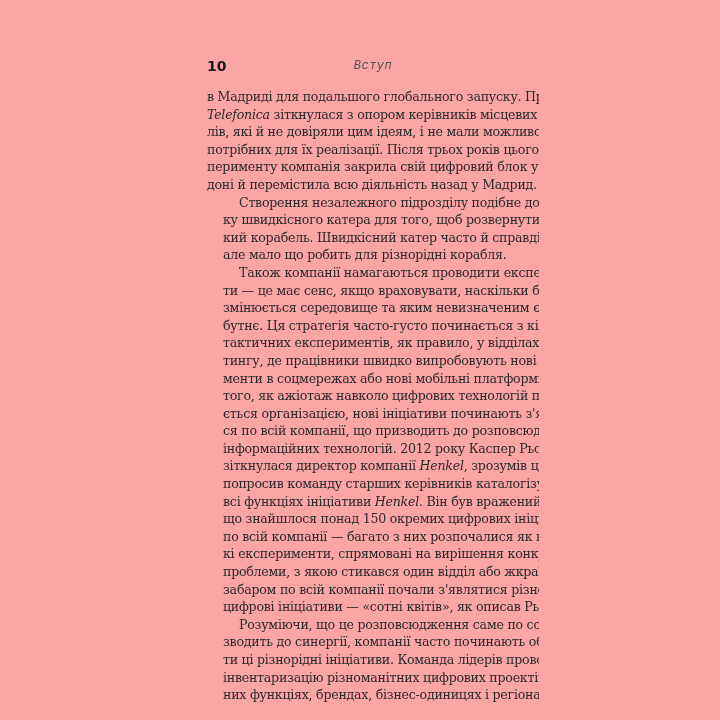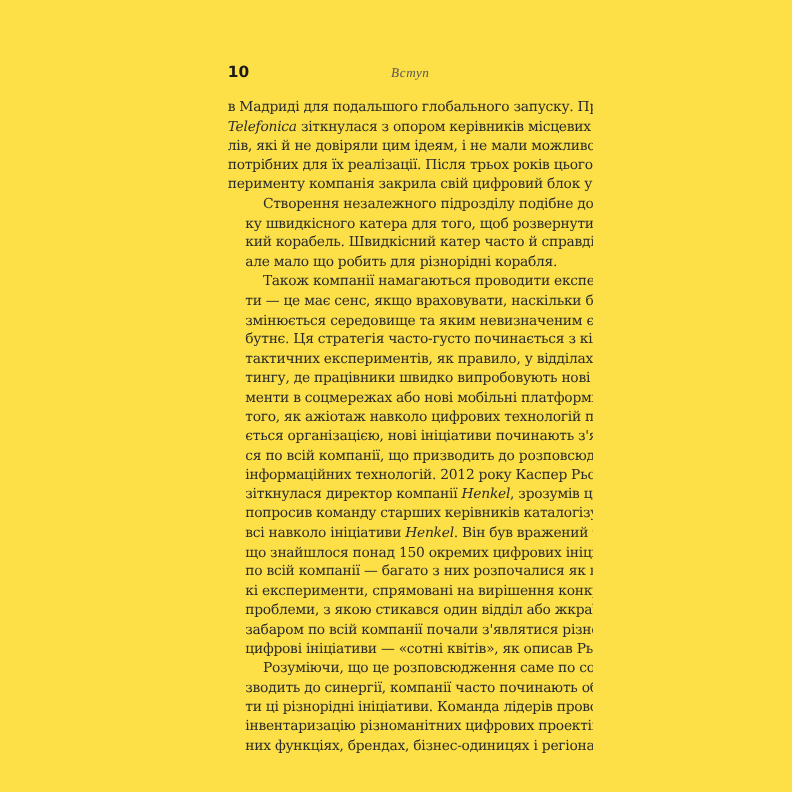--- a/index.html
+++ b/index.html
@@ -12,21 +12,21 @@
       height: 720px;
       position: relative;
       overflow: hidden;
     }
     .page {
       position: absolute;
       left: 0;
       top: 0;
       width: 720px;
       height: 720px;
-      background: #fde047;
+      background: #fca5a5;
     }
     .running-head {
       position: absolute;
       top: 58px;
       left: 207px;
       width: 332px;
       height: 20px;
     }
     .page-number {
       position: absolute;
@@ -36,21 +36,21 @@
       font-weight: bold;
       font-size: 14px;
       color: #1a1a1a;
     }
     .chapter-title {
       position: absolute;
       left: 0;
       right: 0;
       top: 1px;
       text-align: center;
-      font-family: Liberation Serif, serif;
+      font-family: Liberation Mono, monospace;
       font-style: italic;
       font-size: 12px;
       color: #555555;
       letter-spacing: 0.5px;
     }
     .body-text {
       position: absolute;
       top: 88px;
       left: 207px;
       width: 332px;
@@ -95,20 +95,21 @@
   </div>
 
   <div class="body-text">
 
     <div class="para first">
       <span class="line">в Мадриді для подальшого глобального запуску. Проте</span>
       <span class="line"><em>Telefonica</em><span> зіткнулася з опором керівників місцевих відді-</span></span>
       <span class="line">лів, які й не довіряли цим ідеям, і не мали можливостей,</span>
       <span class="line">потрібних для їх реалізації. Після трьох років цього екс-</span>
       <span class="line">перименту компанія закрила свій цифровий блок у Лон-</span>
+      <span class="line last">доні й перемістила всю діяльність назад у Мадрид.</span>
     </div>
 
     <div class="para">
       <span class="line indent">Створення незалежного підрозділу подібне до запус-</span>
       <span class="line">ку швидкісного катера для того, щоб розвернути вели-</span>
       <span class="line">кий корабель. Швидкісний катер часто й справді злітає,</span>
       <span class="line last">але мало що робить для різнорідні корабля.</span>
     </div>
 
     <div class="para">
@@ -118,21 +119,21 @@
       <span class="line">бутнє. Ця стратегія часто-густо починається з кількох</span>
       <span class="line">тактичних експериментів, як правило, у відділах марке-</span>
       <span class="line">тингу, де працівники швидко випробовують нові інстру-</span>
       <span class="line">менти в соцмережах або нові мобільні платформи. У міру</span>
       <span class="line">того, як ажіотаж навколо цифрових технологій поширю-</span>
       <span class="line">ється організацією, нові ініціативи починають з'являти-</span>
       <span class="line">ся по всій компанії, що призводить до розповсюдження</span>
       <span class="line">інформаційних технологій. 2012 року Каспер Рьорстед,</span>
       <span class="line"><span>зіткнулася директор компанії </span><em>Henkel</em><span>, зрозумів це, коли</span></span>
       <span class="line">попросив команду старших керівників каталогізувати</span>
-      <span class="line"><span>всі навколо ініціативи </span><em>Henkel</em><span>. Він був вражений тим,</span></span>
+      <span class="line"><span>всі функціях ініціативи </span><em>Henkel</em><span>. Він був вражений тим,</span></span>
       <span class="line">що знайшлося понад 150 окремих цифрових ініціатив</span>
       <span class="line">по всій компанії — багато з них розпочалися як невели-</span>
       <span class="line">кі експерименти, спрямовані на вирішення конкретної</span>
       <span class="line">проблеми, з якою стикався один відділ або  жкраїна. Не-</span>
       <span class="line">забаром по всій компанії почали з'являтися різноманітні</span>
       <span class="line last"><span>цифрові ініціативи — «сотні квітів», як описав Рьорстед</span></span>
     </div>
 
     <div class="para">
       <span class="line indent">Розуміючи, що це розповсюдження саме по собі не при-</span>

